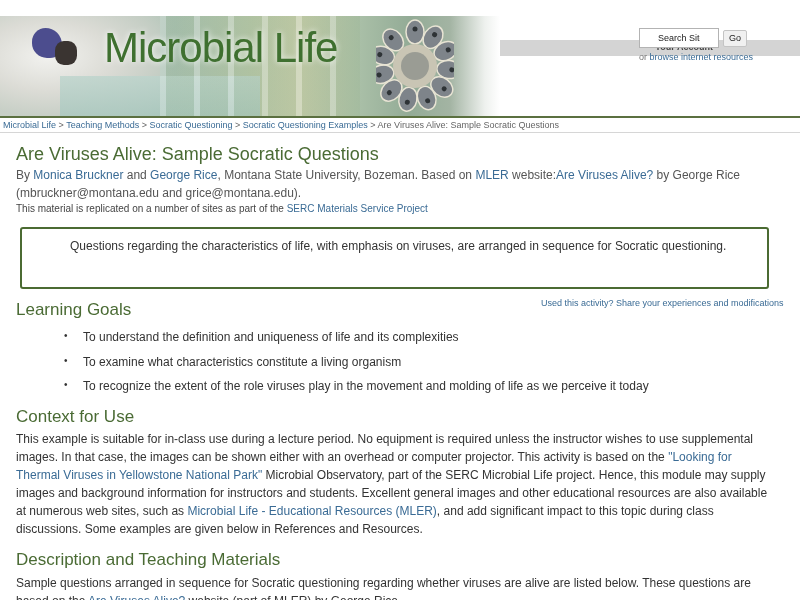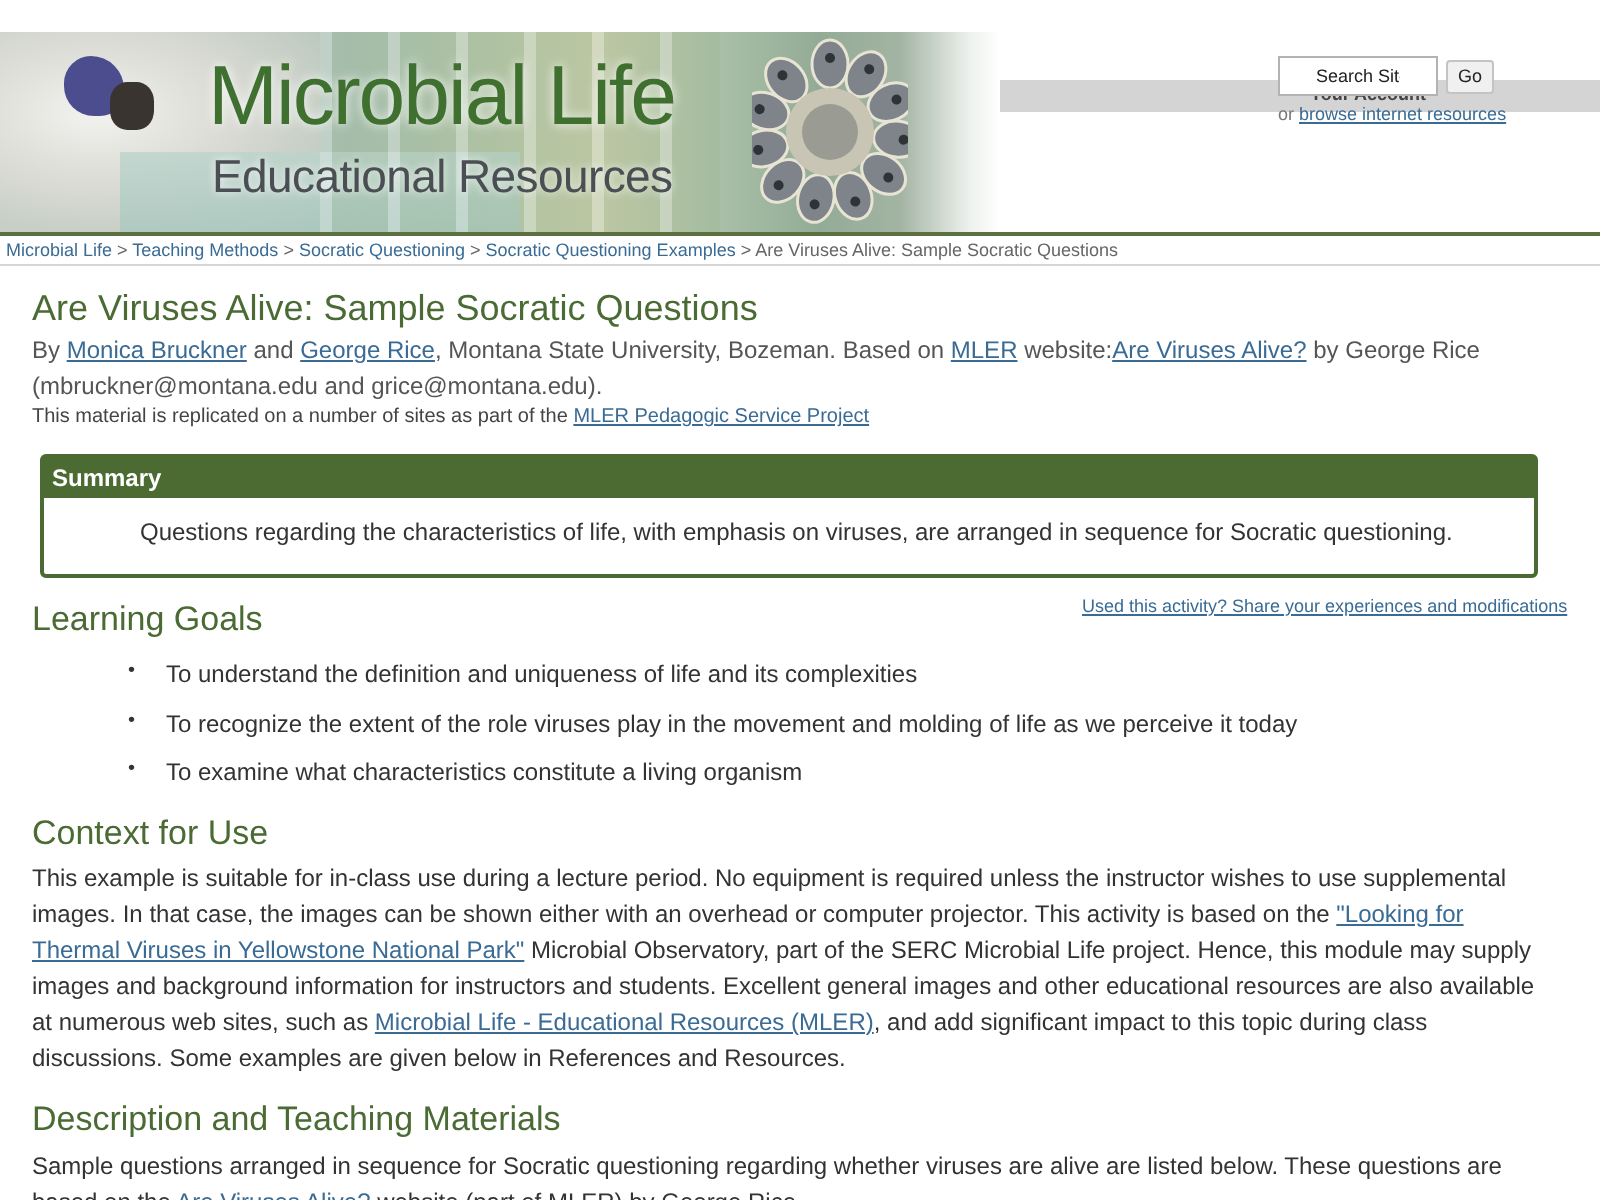--- a/index.html
+++ b/index.html
@@ -1,18 +1,18 @@
 <!DOCTYPE html>
 <html><head>
 <meta charset="utf-8">
 <style>
   * { box-sizing: border-box; margin: 0; padding: 0; }
   html, body { width: 800px; height: 600px; overflow: hidden; background: #ffffff; }
   body { font-family: "Liberation Sans", "DejaVu Sans", sans-serif; color: #444; font-size: 12px; position: relative; }
-  a { color: #3a6b95; text-decoration: underline; }
+  a { color: #3a6b95; }
 
   .topbar { position: absolute; left: 0; top: 0; width: 800px; height: 16px; background: #d4d4d4; margin-top: 40px; }
   .topbar .account { position: absolute; left: 655px; top: 2px; font-size: 9px; font-weight: bold; color: #444; }
 
   .banner { position: absolute; left: 0; top: 16px; width: 500px; height: 101px; overflow: hidden;
     background: linear-gradient(90deg, #c8cfc5 0%, #d8ddd4 12%, #b9c9bb 22%, #a8c0b2 35%, #b5c6a9 50%, #c4ccaa 60%, #a9bfa7 72%, #93ab96 82%, #a3b4a3 90%, #eef1ee 97%, #ffffff 100%); }
   .banner .rock { position: absolute; left: 0; top: 0; width: 160px; height: 101px;
     background: radial-gradient(ellipse at 30% 40%, #f2f2ef 0%, #dcdcd6 40%, #c7cfc6 70%, transparent 100%); }
   .banner .water { position: absolute; left: 60px; top: 60px; width: 200px; height: 41px;
     background: linear-gradient(180deg, #bcd4cc 0%, #a9c8bf 100%); opacity: 0.8; }
@@ -60,21 +60,20 @@
   <a class="account" style="text-decoration:none;color:#444;">Your Account</a>
 </div>
 
 <div class="banner">
   <div class="rock"></div>
   <div class="water"></div>
   <div class="stripes"></div>
   <div class="hiker"></div>
   <div class="hiker2"></div>
   <div class="title1">Microbial Life</div>
-  <div class="title2">Educational Resources</div>
   <svg class="microbe" viewBox="0 0 78 96">
     <g transform="translate(39,48)">
       <g fill="#7e848a" stroke="#e8e4d4" stroke-width="1.5">
         <ellipse cx="0" cy="-34" rx="9" ry="12"></ellipse>
         <ellipse cx="0" cy="-34" rx="9" ry="12" transform="rotate(32)"></ellipse>
         <ellipse cx="0" cy="-34" rx="9" ry="12" transform="rotate(64)"></ellipse>
         <ellipse cx="0" cy="-34" rx="9" ry="12" transform="rotate(96)"></ellipse>
         <ellipse cx="0" cy="-34" rx="9" ry="12" transform="rotate(128)"></ellipse>
         <ellipse cx="0" cy="-34" rx="9" ry="12" transform="rotate(160)"></ellipse>
         <ellipse cx="0" cy="-34" rx="9" ry="12" transform="rotate(192)"></ellipse>
@@ -116,35 +115,34 @@
 <div class="bc-line"></div>
 
 <h1 class="page-title">Are Viruses Alive: Sample Socratic Questions</h1>
 
 <div class="byline">
   <span>By </span><a>Monica Bruckner</a><span> and </span><a>George Rice</a><span>, Montana State University, Bozeman. Based on </span><a>MLER</a><span> website:</span><a>Are Viruses Alive?</a><span> by George Rice</span><br>
   <span>(mbruckner@montana.edu and grice@montana.edu).</span>
 </div>
 
 <div class="replicated">
-  <span>This material is replicated on a number of sites as part of the </span><a>MLER Pedagogic Service Project</a>
+  <span>This material is replicated on a number of sites as part of the </span><a>SERC Materials Service Project</a>
 </div>
 
 <div class="summary">
-  <div class="head">Summary</div>
   <div class="body">Questions regarding the characteristics of life, with emphasis on viruses, are arranged in sequence for Socratic questioning.</div>
 </div>
 
 <a class="share">Used this activity? Share your experiences and modifications</a>
 
 <h2 class="section" style="top:300px;">Learning Goals</h2>
 <ul class="goals">
   <li>To understand the definition and uniqueness of life and its complexities</li>
+  <li>To examine what characteristics constitute a living organism</li>
   <li>To recognize the extent of the role viruses play in the movement and molding of life as we perceive it today</li>
-  <li>To examine what characteristics constitute a living organism</li>
 </ul>
 
 <h2 class="section" style="top:407px;">Context for Use</h2>
 <div class="para" style="top:430px;">
   <span>This example is suitable for in-class use during a lecture period. No equipment is required unless the instructor wishes to use supplemental images. In that case, the images can be shown either with an overhead or computer projector. This activity is based on the </span><a>"Looking for Thermal Viruses in Yellowstone National Park"</a><span> Microbial Observatory, part of the SERC Microbial Life project. Hence, this module may supply images and background information for instructors and students. Excellent general images and other educational resources are also available at numerous web sites, such as </span><a>Microbial Life - Educational Resources (MLER)</a><span>, and add significant impact to this topic during class discussions. Some examples are given below in References and Resources.</span>
 </div>
 
 <h2 class="section" style="top:550px;">Description and Teaching Materials</h2>
 <div class="para" style="top:574px;">
   <span>Sample questions arranged in sequence for Socratic questioning regarding whether viruses are alive are listed below. These questions are based on the </span><a>Are Viruses Alive?</a><span> website (part of MLER) by George Rice.</span>

